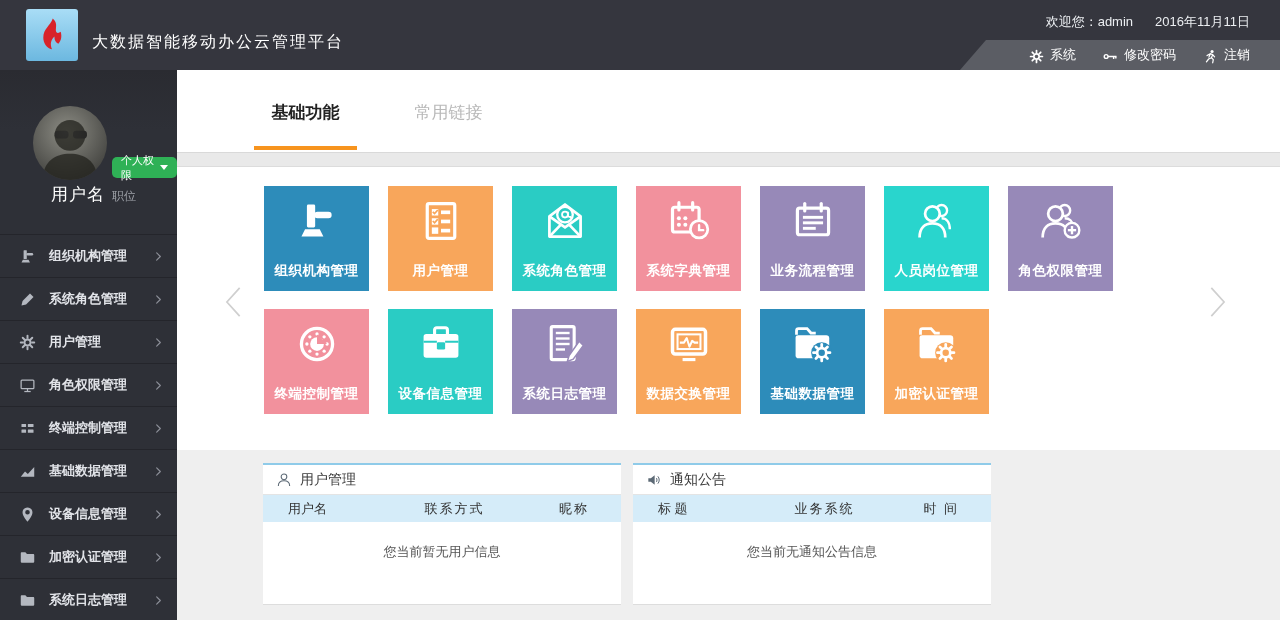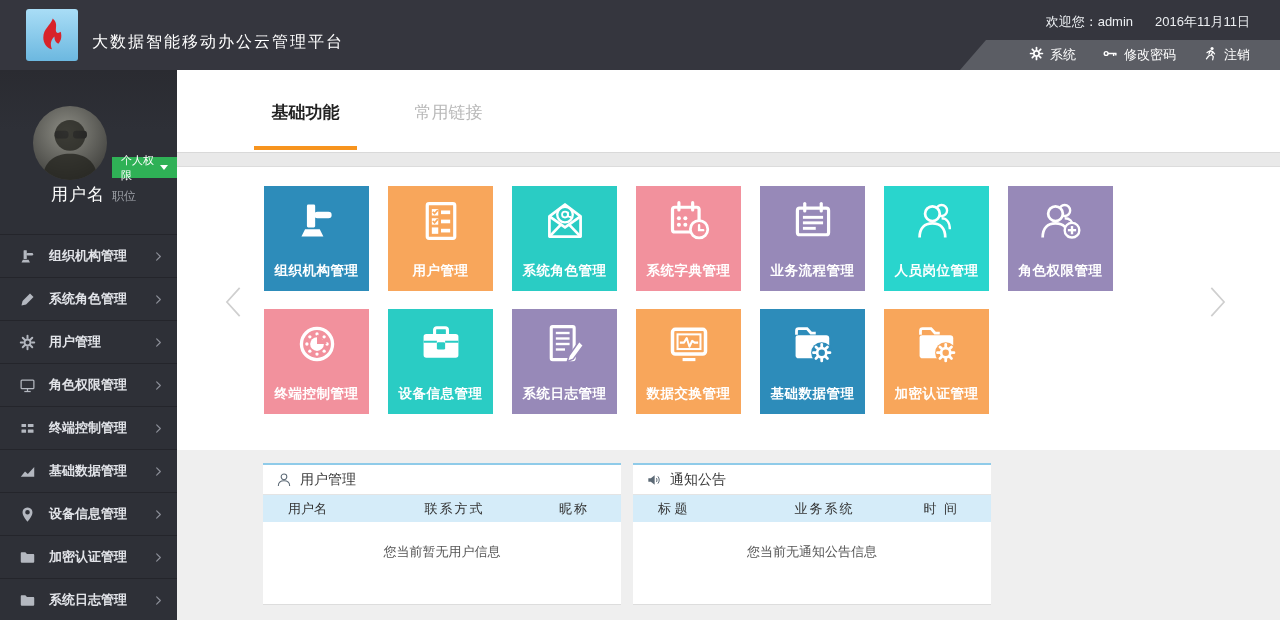--- a/index.html
+++ b/index.html
@@ -12,31 +12,31 @@
     background:linear-gradient(180deg,#a9ddf6,#6cb8e0);display:flex;align-items:center;justify-content:center;}
   .logo .icon{width:38px;height:38px;}
   .app-title{position:absolute;left:92px;top:0;height:84px;line-height:84px;color:#fff;
     font-size:16px;letter-spacing:2px;}
   .welcome{position:absolute;right:30px;top:13px;color:#eceff2;font-size:13px;}
   .welcome b{font-weight:normal;margin-right:22px;text-align:center;}
   .quickbar{position:absolute;right:0;top:40px;height:30px;width:320px;background:#5b5d64;
     clip-path:polygon(26px 0,100% 0,100% 100%,0 100%);
     display:flex;align-items:center;justify-content:flex-end;gap:27px;padding-right:30px;
     box-sizing:border-box;color:#fff;font-size:13px;}
-  .qaction{display:flex;align-items:flex-start;gap:6px;cursor:pointer;}
+  .qaction{display:flex;align-items:flex-end;gap:6px;cursor:pointer;}
   .qaction .icon{width:15px;height:15px;color:#fff;}
 
   
   .sidebar{position:absolute;left:0;top:70px;width:177px;height:550px;
     background:linear-gradient(180deg,#2a2b31 0,#2e3037 60px,#2e3037 100%);}
   .avatar{position:absolute;left:33px;top:36px;width:74px;height:74px;border-radius:50%;
     background:radial-gradient(circle at 45% 35%,#8d8d85,#4c4c48 70%,#2f2f2d);overflow:hidden;}
   .avatar .icon{width:74px;height:74px;color:#26261f;opacity:.75;}
   .perm-badge{position:absolute;left:112px;top:87px;height:21px;background:#2fb156;color:#fff;
-    font-size:11px;border-radius:0;display:flex;align-items:center;gap:6px;padding:0 9px;cursor:pointer;z-index:3;}
+    font-size:11px;border-radius:5px;display:flex;align-items:center;gap:6px;padding:0 9px;cursor:pointer;z-index:3;}
   .caret-down{width:0;height:0;border-left:4px solid transparent;border-right:4px solid transparent;
     border-top:5px solid #fff;}
   .user-line{position:absolute;left:51px;top:113px;color:#fff;white-space:nowrap;}
   .user-line .uname{font-size:17px;letter-spacing:1px;}
   .user-line .upos{font-size:12px;color:#9ea1a8;margin-left:7px;}
   .menu{position:absolute;left:0;top:164px;width:177px;}
   .menu-item{height:42px;display:flex;align-items:center;border-top:1px solid #24252b;
     color:#e2e4e9;font-size:13px;font-weight:bold;cursor:pointer;position:relative;background:#2e3037;}
   .menu-item .mi-icon{width:17px;height:17px;margin:0 13px 0 19px;color:#b4b8c0;}
   .menu-item .chev{position:absolute;right:13px;width:11px;height:11px;color:#8d9099;}

